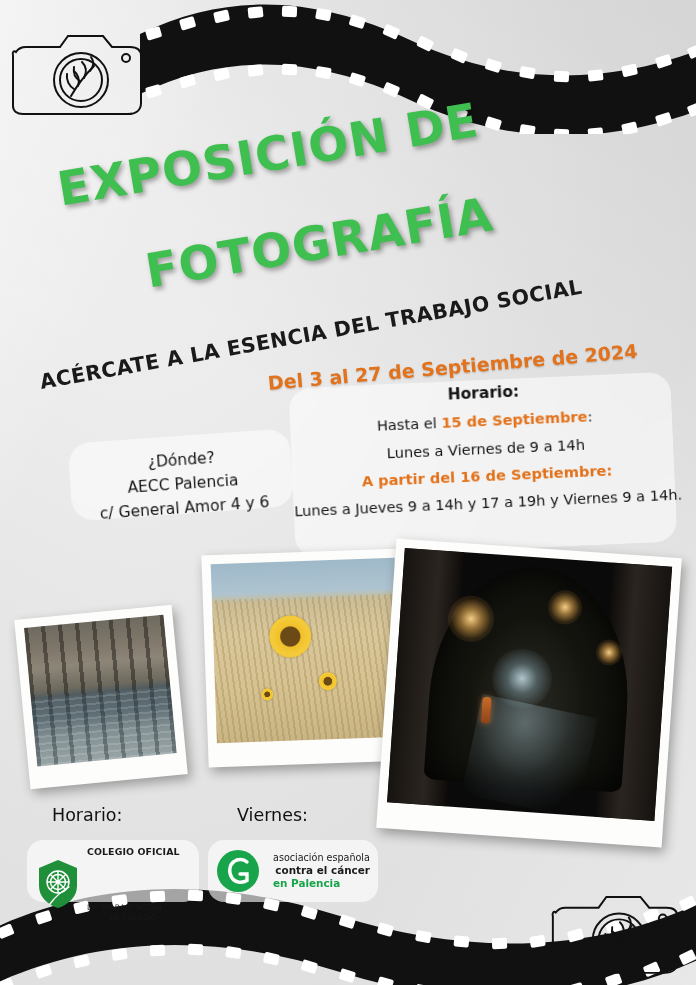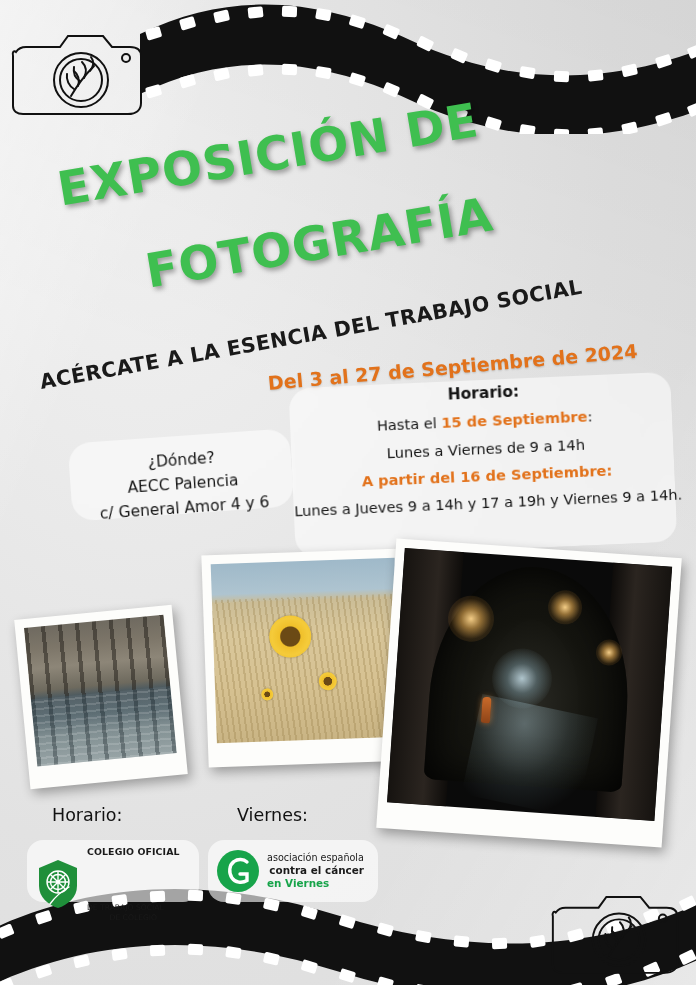--- a/index.html
+++ b/index.html
@@ -327,21 +327,21 @@
   .cts-mark { width: 44px; height: 50px; }
   .cts-text {
     font-family: "DejaVu Sans", sans-serif;
     color: #1a1a1a;
     line-height: 1.22;
   }
   .cts-text .l1 { font-size: 9.4px; font-weight: bold; letter-spacing: 0.1px; }
   .cts-text .l2 { font-size: 7.6px; margin-top: 46px; }
   .cts-text .l4 { font-size: 7.6px; text-align: center; }
 
-  .logo-aecc { position: absolute; left: 216px; top: 849px; display:flex; align-items:center; gap:7px; }
+  .logo-aecc { position: absolute; left: 216px; top: 849px; display:flex; align-items:center; gap:13px; }
   .aecc-mark { width: 44px; height: 44px; }
   .aecc-text { font-family: "DejaVu Sans", sans-serif; line-height: 1.25; }
   .aecc-text .a1 { font-size: 9.6px; color: #1a1a1a; }
   .aecc-text .a2 { font-size: 10.4px; color: #1a1a1a; font-weight: bold; text-align: right; }
   .aecc-text .a3 { font-size: 10.4px; color: #17a44a; font-weight: bold; }
 
   .sr-only {
     position: absolute;
     width: 1px; height: 1px;
     overflow: hidden;
@@ -562,16 +562,16 @@
   </div>
 
   <div class="logo-aecc">
     <svg class="aecc-mark" viewBox="0 0 44 44" xmlns="http://www.w3.org/2000/svg">
       <circle cx="22" cy="22" r="21" fill="#17a44a"></circle>
       <path d="M31,13 C27.5,10 22,9.5 18,12.5 C13,16 12.5,24 16,29 C19,33.5 26,34.5 31,31.5 L31,25 L24,25" fill="none" stroke="#ffffff" stroke-width="3.4" stroke-linecap="round"></path>
     </svg>
     <div class="aecc-text">
       <div class="a1">asociación española</div>
       <div class="a2">contra el cáncer</div>
-      <div class="a3">en Viernes</div>
+      <div class="a3">en Palencia</div>
     </div>
   </div>
 </div>
 
 </body></html>

